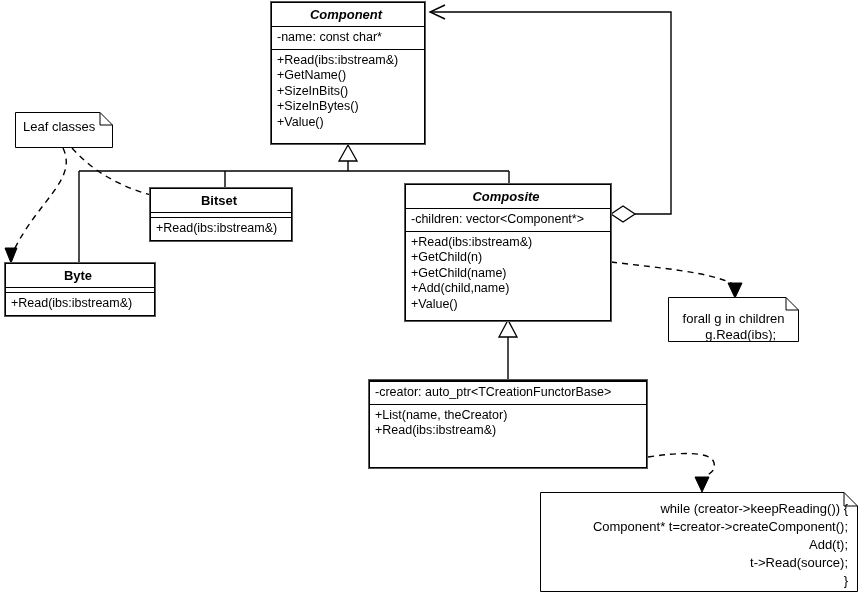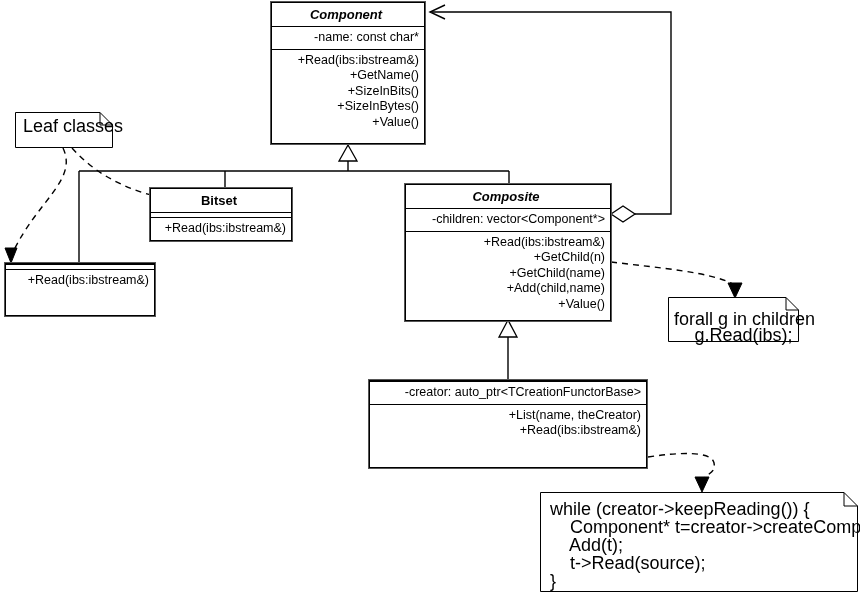--- a/index.html
+++ b/index.html
@@ -41,37 +41,36 @@
     border-top: 1px solid #000000;
     height: 0;
     font-size: 0;
     line-height: 0;
   }
   .uml-class .cls-attrs,
   .uml-class .cls-ops {
     padding: 3px 5px 3px 5px;
     font-size: 12.5px;
     color: #000000;
-    text-align: right;
   }
   .uml-class .cls-attrs.empty {
     padding: 0;
     height: 4px;
   }
   .uml-class .row {
     white-space: nowrap;
     line-height: 15.5px;
     overflow: hidden;
   }
   
   .uml-note {
     position: absolute;
     box-sizing: border-box;
     background: #ffffff;
-    font-size: 18px;
+    font-size: 13px;
     color: #000000;
   }
   .uml-note .note-body {
     position: absolute;
     inset: 0;
     box-sizing: border-box;
     padding: 6px 8px;
     white-space: pre;
     line-height: 17px;
   }
@@ -178,20 +177,21 @@
     <div class="cls-name">Bitset</div>
     <div class="divider"></div>
     <div class="cls-attrs empty"></div>
     <div class="divider"></div>
     <div class="cls-ops">
       <div class="row">+Read(ibs:ibstream&amp;)</div>
     </div>
   </div>
 
   <div class="uml-class" style="left:5px; top:263px; width:150px; height:53px;">
+    <div class="cls-name">Byte</div>
     <div class="divider"></div>
     <div class="cls-attrs empty"></div>
     <div class="divider"></div>
     <div class="cls-ops">
       <div class="row">+Read(ibs:ibstream&amp;)</div>
     </div>
   </div>
 
   <div class="uml-class" style="left:405px; top:184px; width:206px; height:137px;">
     <div class="cls-name abstract">Composite</div>
@@ -231,21 +231,21 @@
 
   <div class="uml-note" style="left:668px; top:297px; width:131px; height:45px;">
     <svg width="131" height="45" viewBox="0 0 131 45">
       <path d="M 0.5 0.5 L 118 0.5 L 130.5 13 L 130.5 44.5 L 0.5 44.5 Z" fill="#ffffff" stroke="#000000" stroke-width="1"></path>
       <path d="M 118 0.5 L 118 13 L 130.5 13" fill="none" stroke="#000000" stroke-width="1"></path>
     </svg>
     <div class="note-body center" style="padding:14px 6px; line-height:16px;">forall g in children
     g.Read(ibs);</div>
   </div>
 
-  <div class="uml-note" style="left:540px; top:492px; width:318px; height:88px;">
+  <div class="uml-note" style="left:540px; top:492px; width:318px; height:88px;text-align:right;">
     <svg width="318" height="100" viewBox="0 0 318 100">
       <path d="M 0.5 0.5 L 304 0.5 L 317.5 14 L 317.5 99.5 L 0.5 99.5 Z" fill="#ffffff" stroke="#000000" stroke-width="1"></path>
       <path d="M 304 0.5 L 304 14 L 317.5 14" fill="none" stroke="#000000" stroke-width="1"></path>
     </svg>
     <div class="note-body" style="padding:8px 10px; line-height:18px;">while (creator-&gt;keepReading()) {
     Component* t=creator-&gt;createComponent();
     Add(t);
     t-&gt;Read(source);
 }</div>
   </div>

